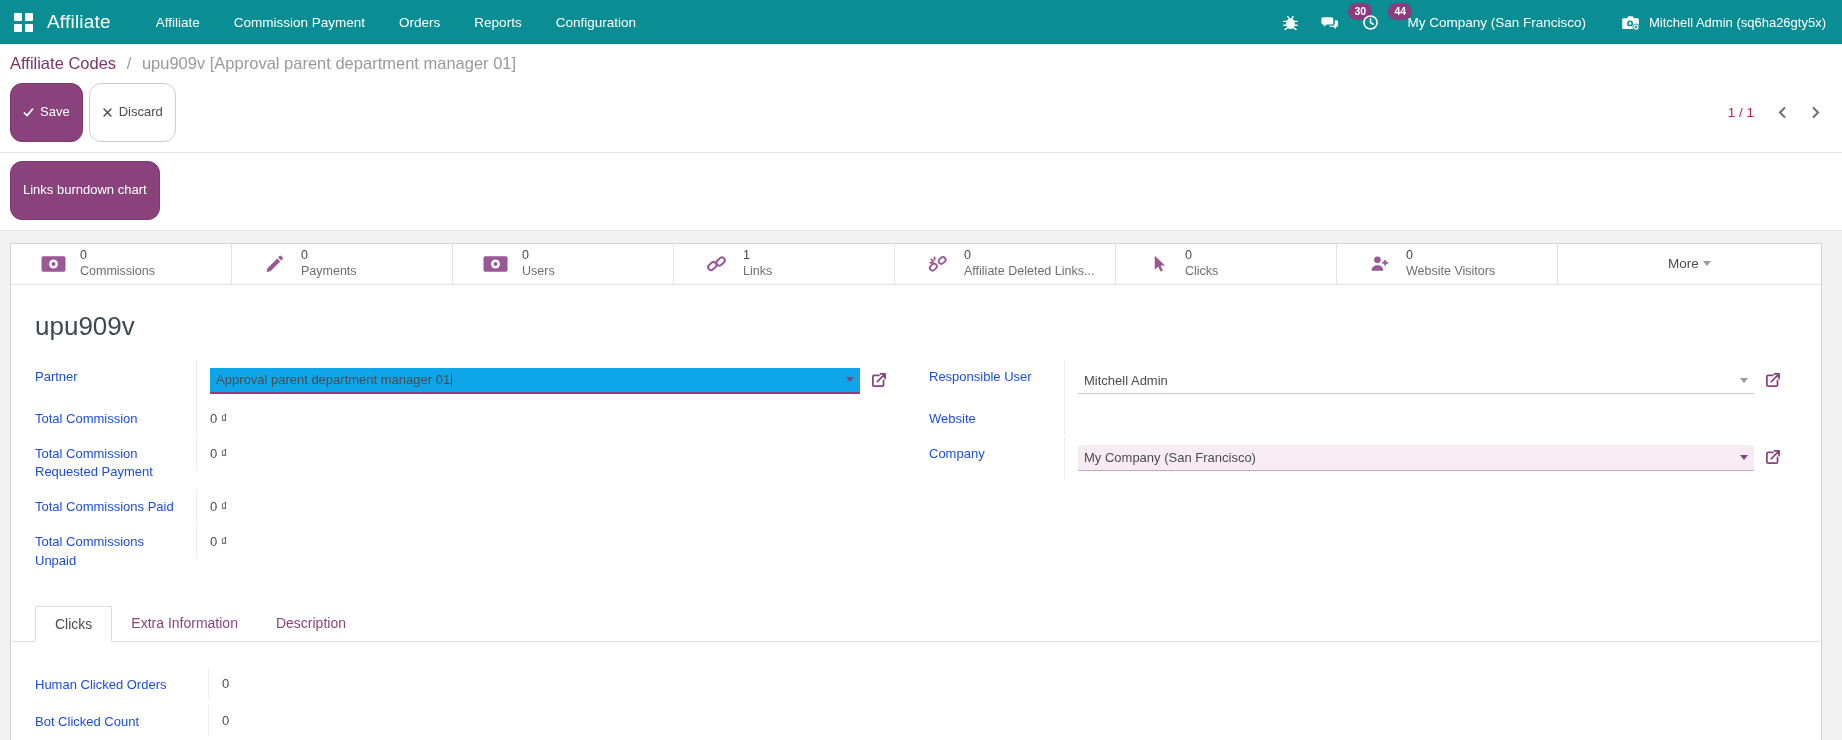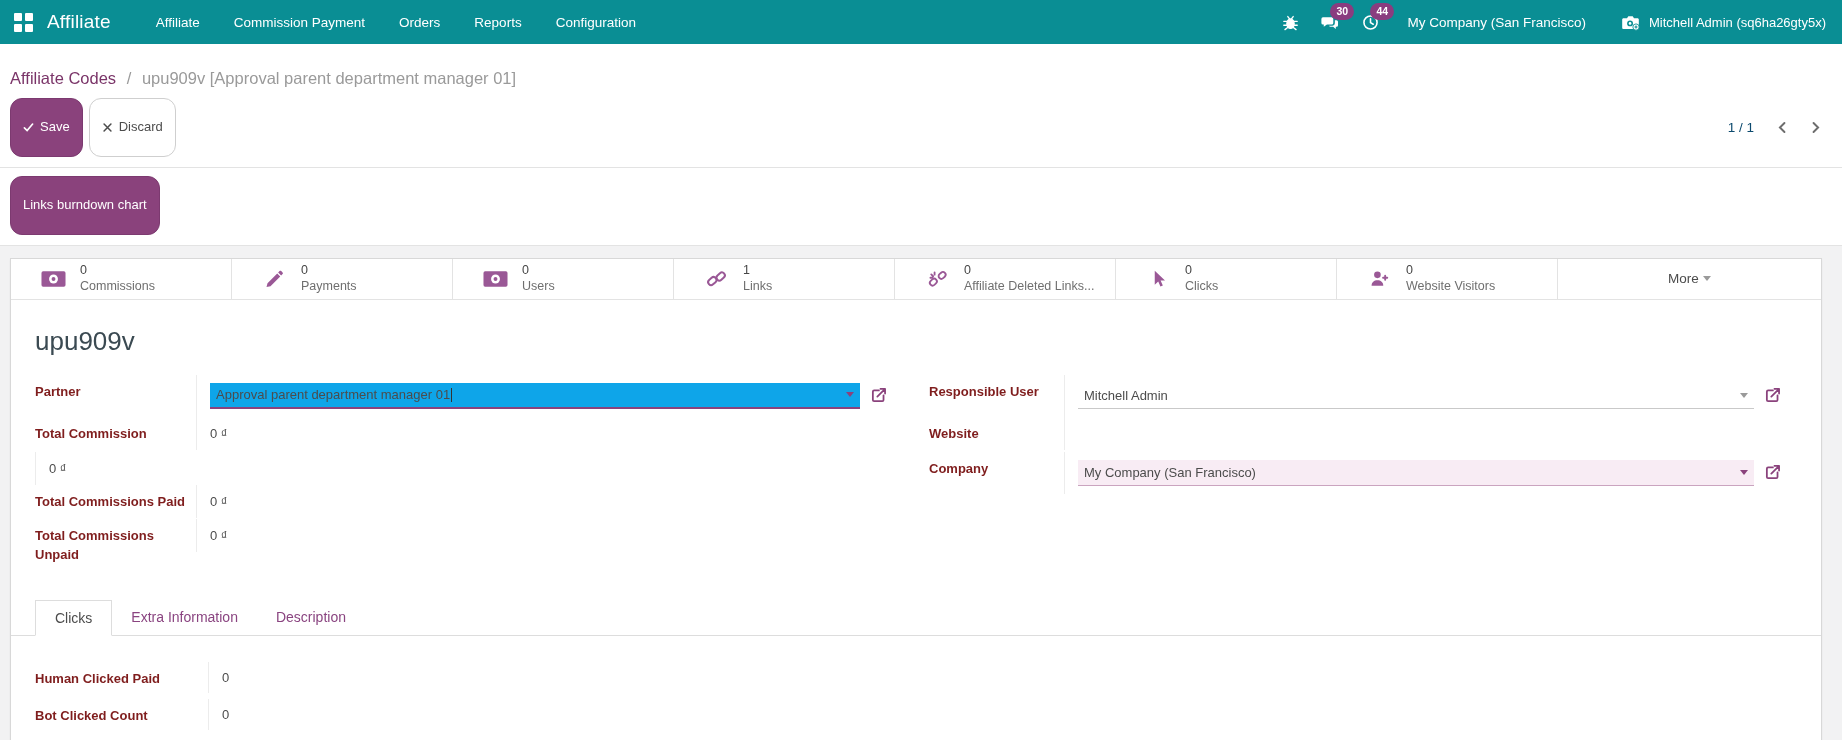--- a/index.html
+++ b/index.html
@@ -9,37 +9,37 @@
   
   .topbar { height:44px; background:#0a8e94; display:flex; align-items:center; color:#fff; padding:0 12px 0 14px; }
   .grid-icon { width:19px; height:19px; display:grid; grid-template-columns:8px 8px; grid-template-rows:8px 8px; gap:3px; margin-right:14px; cursor:pointer; }
   .grid-icon span { background:#fff; border-radius:1px; }
   .brand { font-size:19px; font-weight:500; letter-spacing:.2px; margin-right:28px; }
   .menu { display:flex; align-items:center; height:100%; }
   .menu-item { padding:0 17px; height:100%; display:flex; align-items:center; font-size:13.5px; cursor:pointer; }
   .topbar-right { margin-left:auto; display:flex; align-items:center; gap:6px; }
   .tb-icon { position:relative; width:34px; height:30px; display:flex; align-items:center; justify-content:center; cursor:pointer; }
   .tb-icon svg { width:19px; height:19px; }
-  .badge { position:absolute; top:-4px; left:17px; background:#8a3c7f; color:#fff; font-size:10.5px; line-height:1; padding:3px 6px; border-radius:9px; font-weight:700; }
+  .badge { position:absolute; top:-4px; left:35px; background:#8a3c7f; color:#fff; font-size:10.5px; line-height:1; padding:3px 6px; border-radius:9px; font-weight:700; }
   .tb-text { font-size:13.5px; padding:0 14px; cursor:pointer; white-space:nowrap; }
   .user-block { display:flex; align-items:center; gap:8px; padding:0 4px 0 14px; cursor:pointer; }
   .user-block svg { width:21px; height:21px; }
 
   
   .control-panel { background:#fff; border-bottom:1px solid #e3e3e3; padding:10px 20px 10px 10px; }
-  .breadcrumb { font-size:16.5px; margin-bottom:10px;margin-top:15px; }
+  .breadcrumb { font-size:16.5px; margin-bottom:10px; }
   .breadcrumb .bc-parent { color:#7a3468; cursor:pointer; }
   .breadcrumb .bc-sep { color:#9a9a9a; margin:0 6px; }
   .breadcrumb .bc-current { color:#9a9a9a; }
   .cp-row { display:flex; align-items:center; }
   .btn { display:inline-flex; align-items:center; gap:6px; font-size:13px; padding:20px 12px; border-radius:12px; border:1px solid transparent; cursor:pointer; line-height:1.3; }
   .btn-primary { background:#8a427c; border-color:#7c3a70; color:#fff; }
   .btn-default { background:#fff; border-color:#cfcfcf; color:#4c4c4c; margin-left:6px; }
   .btn svg { width:11px; height:11px; }
-  .pager { margin-left:auto; display:flex; align-items:center; gap:22px; color:#0c4a6e; font-size:13.5px; }
+  .pager { margin-left:auto; display:flex; align-items:center; gap:22px; color:#be185d; font-size:13.5px; }
   .pager-arrows { display:flex; gap:20px; }
   .pager-arrows svg { width:13px; height:13px; cursor:pointer; color:#6d6d6d; }
 
   
   .action-row { background:#fff; border-bottom:1px solid #e3e3e3; padding:8px 10px 10px 10px; }
 
   
   .content { background:#f2f2f3; height:524px; padding:12px 20px 0 10px; }
   .sheet { background:#fff; border:1px solid #d8d8d8; box-shadow:0 1px 2px rgba(0,0,0,.05); height:543px; display:flex; flex-direction:column; }
 
@@ -53,21 +53,21 @@
   .stat-more { flex:1; display:flex; align-items:center; justify-content:center; gap:4px; cursor:pointer; color:#4c4c4c; font-size:13.5px; }
   .caret-down { width:0; height:0; border-left:4px solid transparent; border-right:4px solid transparent; border-top:5px solid #9a9a9a; display:inline-block; }
 
   
   .sheet-title { padding:26px 0 0 24px; font-size:26px; font-weight:500; color:#3b4a52; }
   .form-cols { display:flex; padding:18px 40px 0 24px; }
   .col-left { flex:0 0 852px; }
   .col-right { flex:1; padding-left:42px; }
   .frow { display:flex; align-items:flex-start; }
   .frow + .frow { margin-top:0; }
-  .flabel { flex:0 0 161px; font-weight:700; color:#7f1d1d; padding:8px 10px 8px 0; line-height:1.45; }
+  .flabel { flex:0 0 161px; font-weight:400; color:#1d4ed8; padding:8px 10px 8px 0; line-height:1.45; }
   .fvalue { flex:1; border-left:1px solid #ececec; padding:8px 0 8px 13px; display:flex; align-items:center; min-height:33px; }
   .fvalue.plain { color:#4c4c4c; }
   .o-input { position:relative; display:flex; align-items:center; height:26px; padding:0 20px 0 6px; flex:1; max-width:668px; }
   .o-input.hl { background:#0ea5e9; border-bottom:2px solid #8a427c; }
   .o-input.hl-soft { background:#f8ecf4; border-bottom:1px solid #caa4bf; }
   .o-input.plain-line { border-bottom:1px solid #c9c9c9; }
   .o-input .caret-down { position:absolute; right:6px; }
   .o-input .caret-down.purple { border-top-color:#8a427c; }
   .txt-caret { display:inline-block; width:1px; height:14px; background:#333; margin-left:1px; }
   .ext-link { width:17px; height:17px; color:#8a427c; margin-left:10px; flex:none; cursor:pointer; }
@@ -270,20 +270,21 @@
               <path d="M11.5 4.5H5.3c-.9 0-1.6.7-1.6 1.6v10.6c0 .9.7 1.6 1.6 1.6h10.6c.9 0 1.6-.7 1.6-1.6v-6"></path>
                 <path d="M9.5 12.5L19.5 2.5 M13.5 2.5h6v6"></path>
             </svg>
           </div>
         </div>
         <div class="frow">
           <div class="flabel">Total Commission</div>
           <div class="fvalue plain">0 ₫</div>
         </div>
         <div class="frow">
+          <div class="flabel">Total Commission Requested Payment</div>
           <div class="fvalue plain">0 ₫</div>
         </div>
         <div class="frow">
           <div class="flabel">Total Commissions Paid</div>
           <div class="fvalue plain">0 ₫</div>
         </div>
         <div class="frow">
           <div class="flabel">Total Commissions Unpaid</div>
           <div class="fvalue plain">0 ₫</div>
         </div>
@@ -324,21 +325,21 @@
     </div>
 
     <div class="tabs-wrap">
       <div class="tabs-row">
         <div class="tab active">Clicks</div>
         <div class="tab">Extra Information</div>
         <div class="tab">Description</div>
       </div>
       <div class="tab-content">
         <div class="frow">
-          <div class="flabel" style="flex-basis:173px;">Human Clicked Paid</div>
+          <div class="flabel" style="flex-basis:173px;">Human Clicked Orders</div>
           <div class="fvalue plain" style="min-height:28px;">0</div>
         </div>
         <div class="frow">
           <div class="flabel" style="flex-basis:173px;">Bot Clicked Count</div>
           <div class="fvalue plain" style="min-height:28px;">0</div>
         </div>
       </div>
     </div>
 
   </div>

